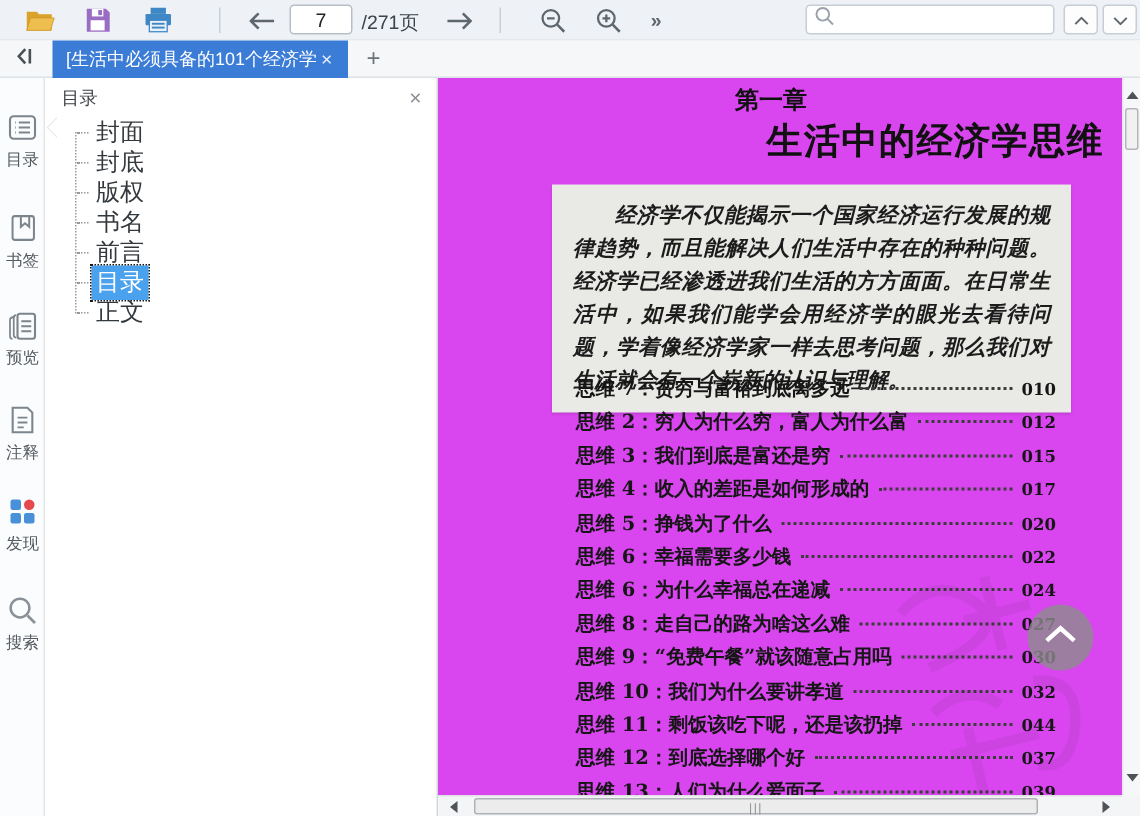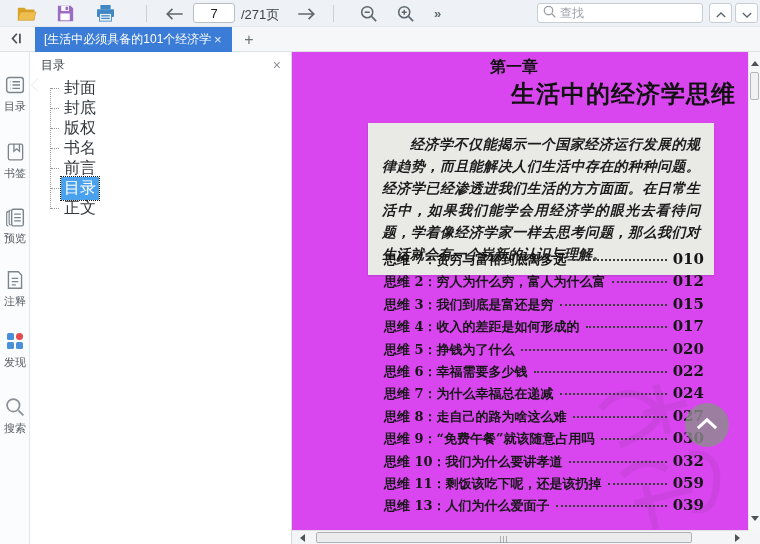--- a/index.html
+++ b/index.html
@@ -56,21 +56,21 @@
   
   .doc-area { position:absolute; left:292px; top:0; width:468px; height:492px; background:#d946ef; overflow:hidden; }
   .doc-serif { font-family:"DejaVu Serif","Liberation Serif",serif; }
   .chapter-label { position:absolute; top:5px; left:0; width:444px; text-align:center; font-size:16px; font-weight:bold; color:#111; }
   .chapter-title { position:absolute; top:26px; left:0; width:444px; text-align:right; font-size:24px; font-weight:bold; color:#111; letter-spacing:1px; }
   .intro-box { position:absolute; left:76px; top:71px; width:346px; background:#e9e9e6; padding:10px 14px 10px 14px; box-shadow:0 1px 2px rgba(0,0,0,0.15); }
   .intro-text { font-size:14px; line-height:22px; color:#1c1c1c; font-style:italic; font-weight:bold; text-indent:2em; text-align:justify; }
   .toc-list { position:absolute; left:92px; top:198px; width:320px; }
   .toc-row { display:flex; align-items:baseline; height:22.4px; font-size:13px; font-weight:bold; color:#161616; white-space:nowrap; cursor:pointer; }
   .toc-leader { flex:1; border-bottom:2px dotted #3c3c3c; margin:0 6px; transform:translateY(-3px); min-width:10px; }
-  .toc-page { font-size:15px; font-weight:bold; color:#161616; }
+  .toc-page { font-size:11px; font-weight:bold; color:#161616; }
 
   .watermark { position:absolute; right:18px; bottom:10px; width:150px; height:170px; opacity:0.06; transform:rotate(-14deg); pointer-events:none; }
   .backtop { position:absolute; left:393px; top:351px; width:44px; height:44px; border-radius:50%; background:rgba(140,140,140,0.8); display:flex; align-items:center; justify-content:center; cursor:pointer; }
 
   
   .vscroll { position:absolute; right:0; top:0; width:12px; height:478px; background:#f6f7f8; border-left:1px solid #e6e8ea; }
   .vscroll .arr-up { position:absolute; top:5px; left:2px; width:0; height:0; border:4px solid transparent; border-bottom:5px solid #4d5358; }
   .vscroll .thumb { position:absolute; top:20px; left:1px; width:9px; height:28px; background:#f1f1f1; border:1px solid #b2b6ba; border-radius:2px; }
   .vscroll .arr-dn { position:absolute; bottom:5px; left:2px; width:0; height:0; border:4px solid transparent; border-top:5px solid #4d5358; }
   .hscroll { position:absolute; left:0; bottom:0; width:456px; height:14px; background:#f4f5f6; border-top:1px solid #dfe1e3; }
@@ -154,21 +154,20 @@
     <div class="tb chev2" style="left:427px;width:20px;">
       <span>»</span>
     </div>
     <div class="searchbox">
       <span>
         <svg width="13" height="13" viewBox="0 0 20 20">
             <circle cx="8.5" cy="8.5" r="6.5" fill="none" stroke="#9aa1a8" stroke-width="2"></circle>
             <path d="M13.5 13.5 19 19" stroke="#9aa1a8" stroke-width="2"></path>
           </svg>
       </span>
-      <input placeholder="查找" style="">
     </div>
     <div class="find-btn" style="left:709px;">
       <span>
         <svg width="10" height="6" viewBox="0 0 12 7">
             <path d="M1 6 6 1l5 5" stroke="#5f676e" stroke-width="1.6" fill="none"></path>
           </svg>
       </span>
     </div>
     <div class="find-btn" style="left:735px;">
       <span>
@@ -327,21 +326,21 @@
             <span>思维 5：挣钱为了什么</span>
             <span class="toc-leader"></span>
             <span class="toc-page">020</span>
           </div>
         <div class="toc-row">
             <span>思维 6：幸福需要多少钱</span>
             <span class="toc-leader"></span>
             <span class="toc-page">022</span>
           </div>
         <div class="toc-row">
-            <span>思维 7：为什么幸福总在递减</span>
+            <span>思维 6：为什么幸福总在递减</span>
             <span class="toc-leader"></span>
             <span class="toc-page">024</span>
           </div>
         <div class="toc-row">
             <span>思维 8：走自己的路为啥这么难</span>
             <span class="toc-leader"></span>
             <span class="toc-page">027</span>
           </div>
         <div class="toc-row">
             <span>思维 9：“免费午餐”就该随意占用吗</span>
@@ -349,21 +348,26 @@
             <span class="toc-page">030</span>
           </div>
         <div class="toc-row">
             <span>思维 10：我们为什么要讲孝道</span>
             <span class="toc-leader"></span>
             <span class="toc-page">032</span>
           </div>
         <div class="toc-row">
             <span>思维 11：剩饭该吃下呢，还是该扔掉</span>
             <span class="toc-leader"></span>
-            <span class="toc-page">059</span>
+            <span class="toc-page">044</span>
+          </div>
+        <div class="toc-row">
+            <span>思维 12：到底选择哪个好</span>
+            <span class="toc-leader"></span>
+            <span class="toc-page">037</span>
           </div>
         <div class="toc-row">
             <span>思维 13：人们为什么爱面子</span>
             <span class="toc-leader"></span>
             <span class="toc-page">039</span>
           </div>
       </div>
 
       <svg class="watermark" viewBox="0 0 150 170">
         <g fill="none" stroke="#222" stroke-width="7">

